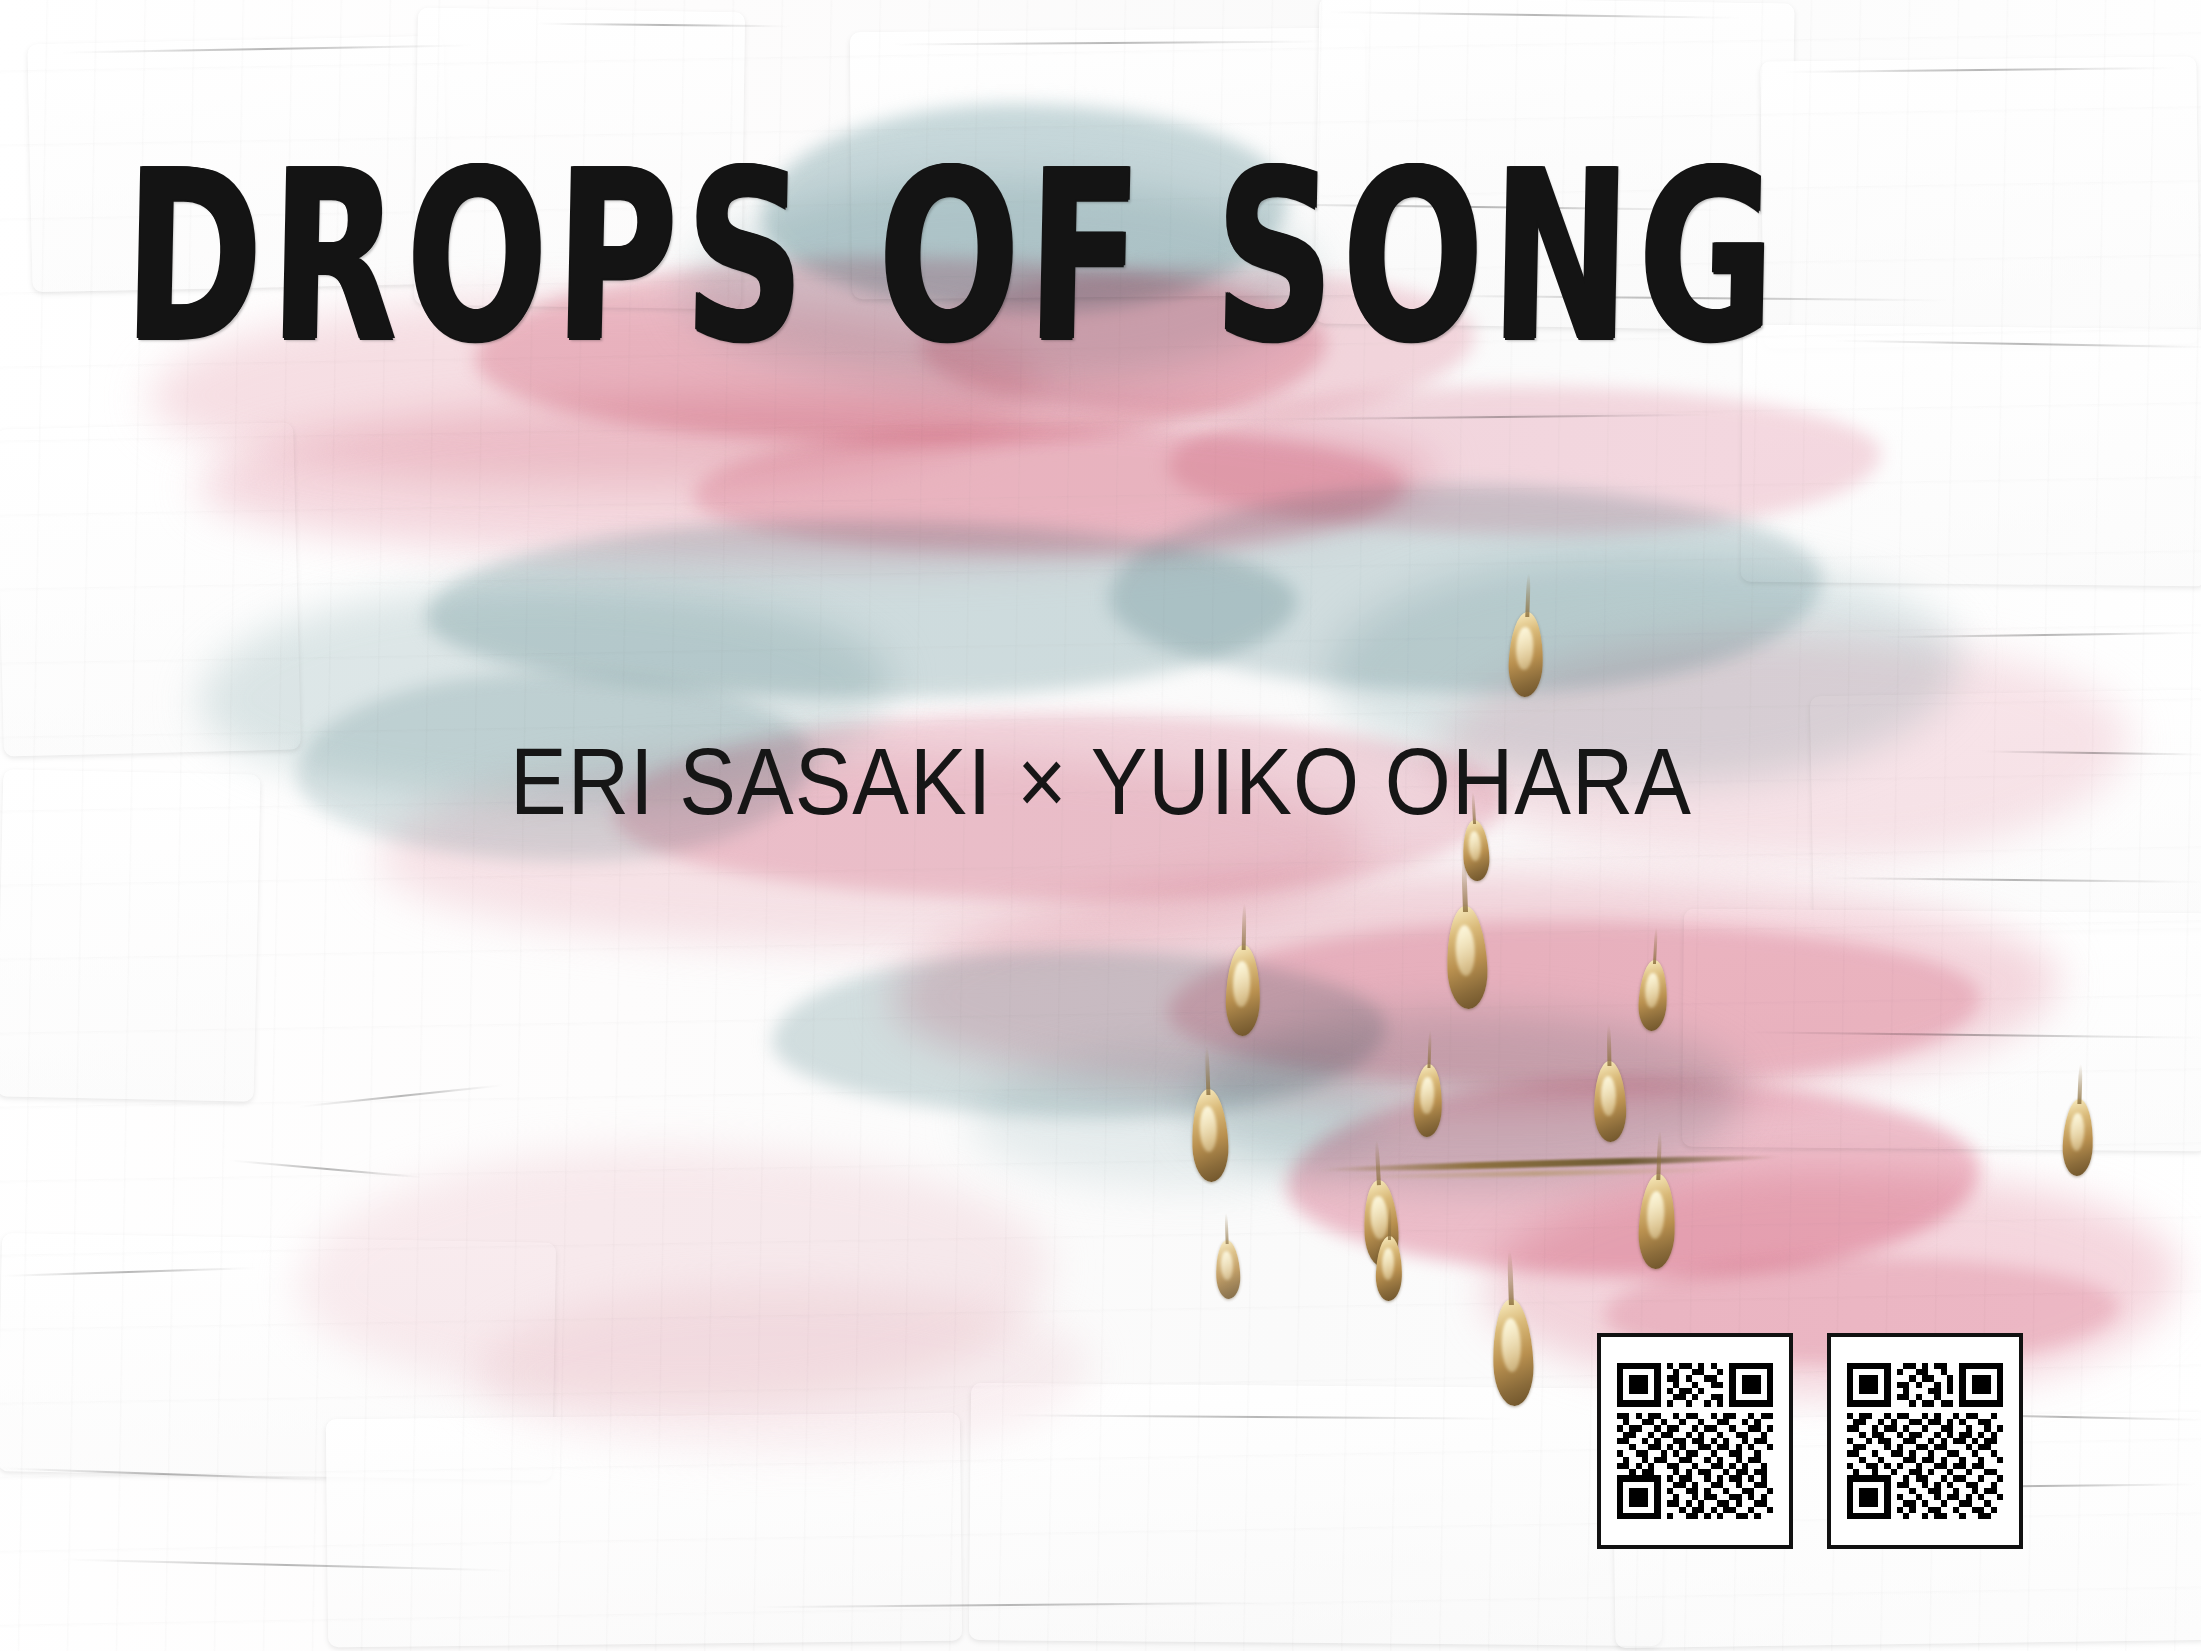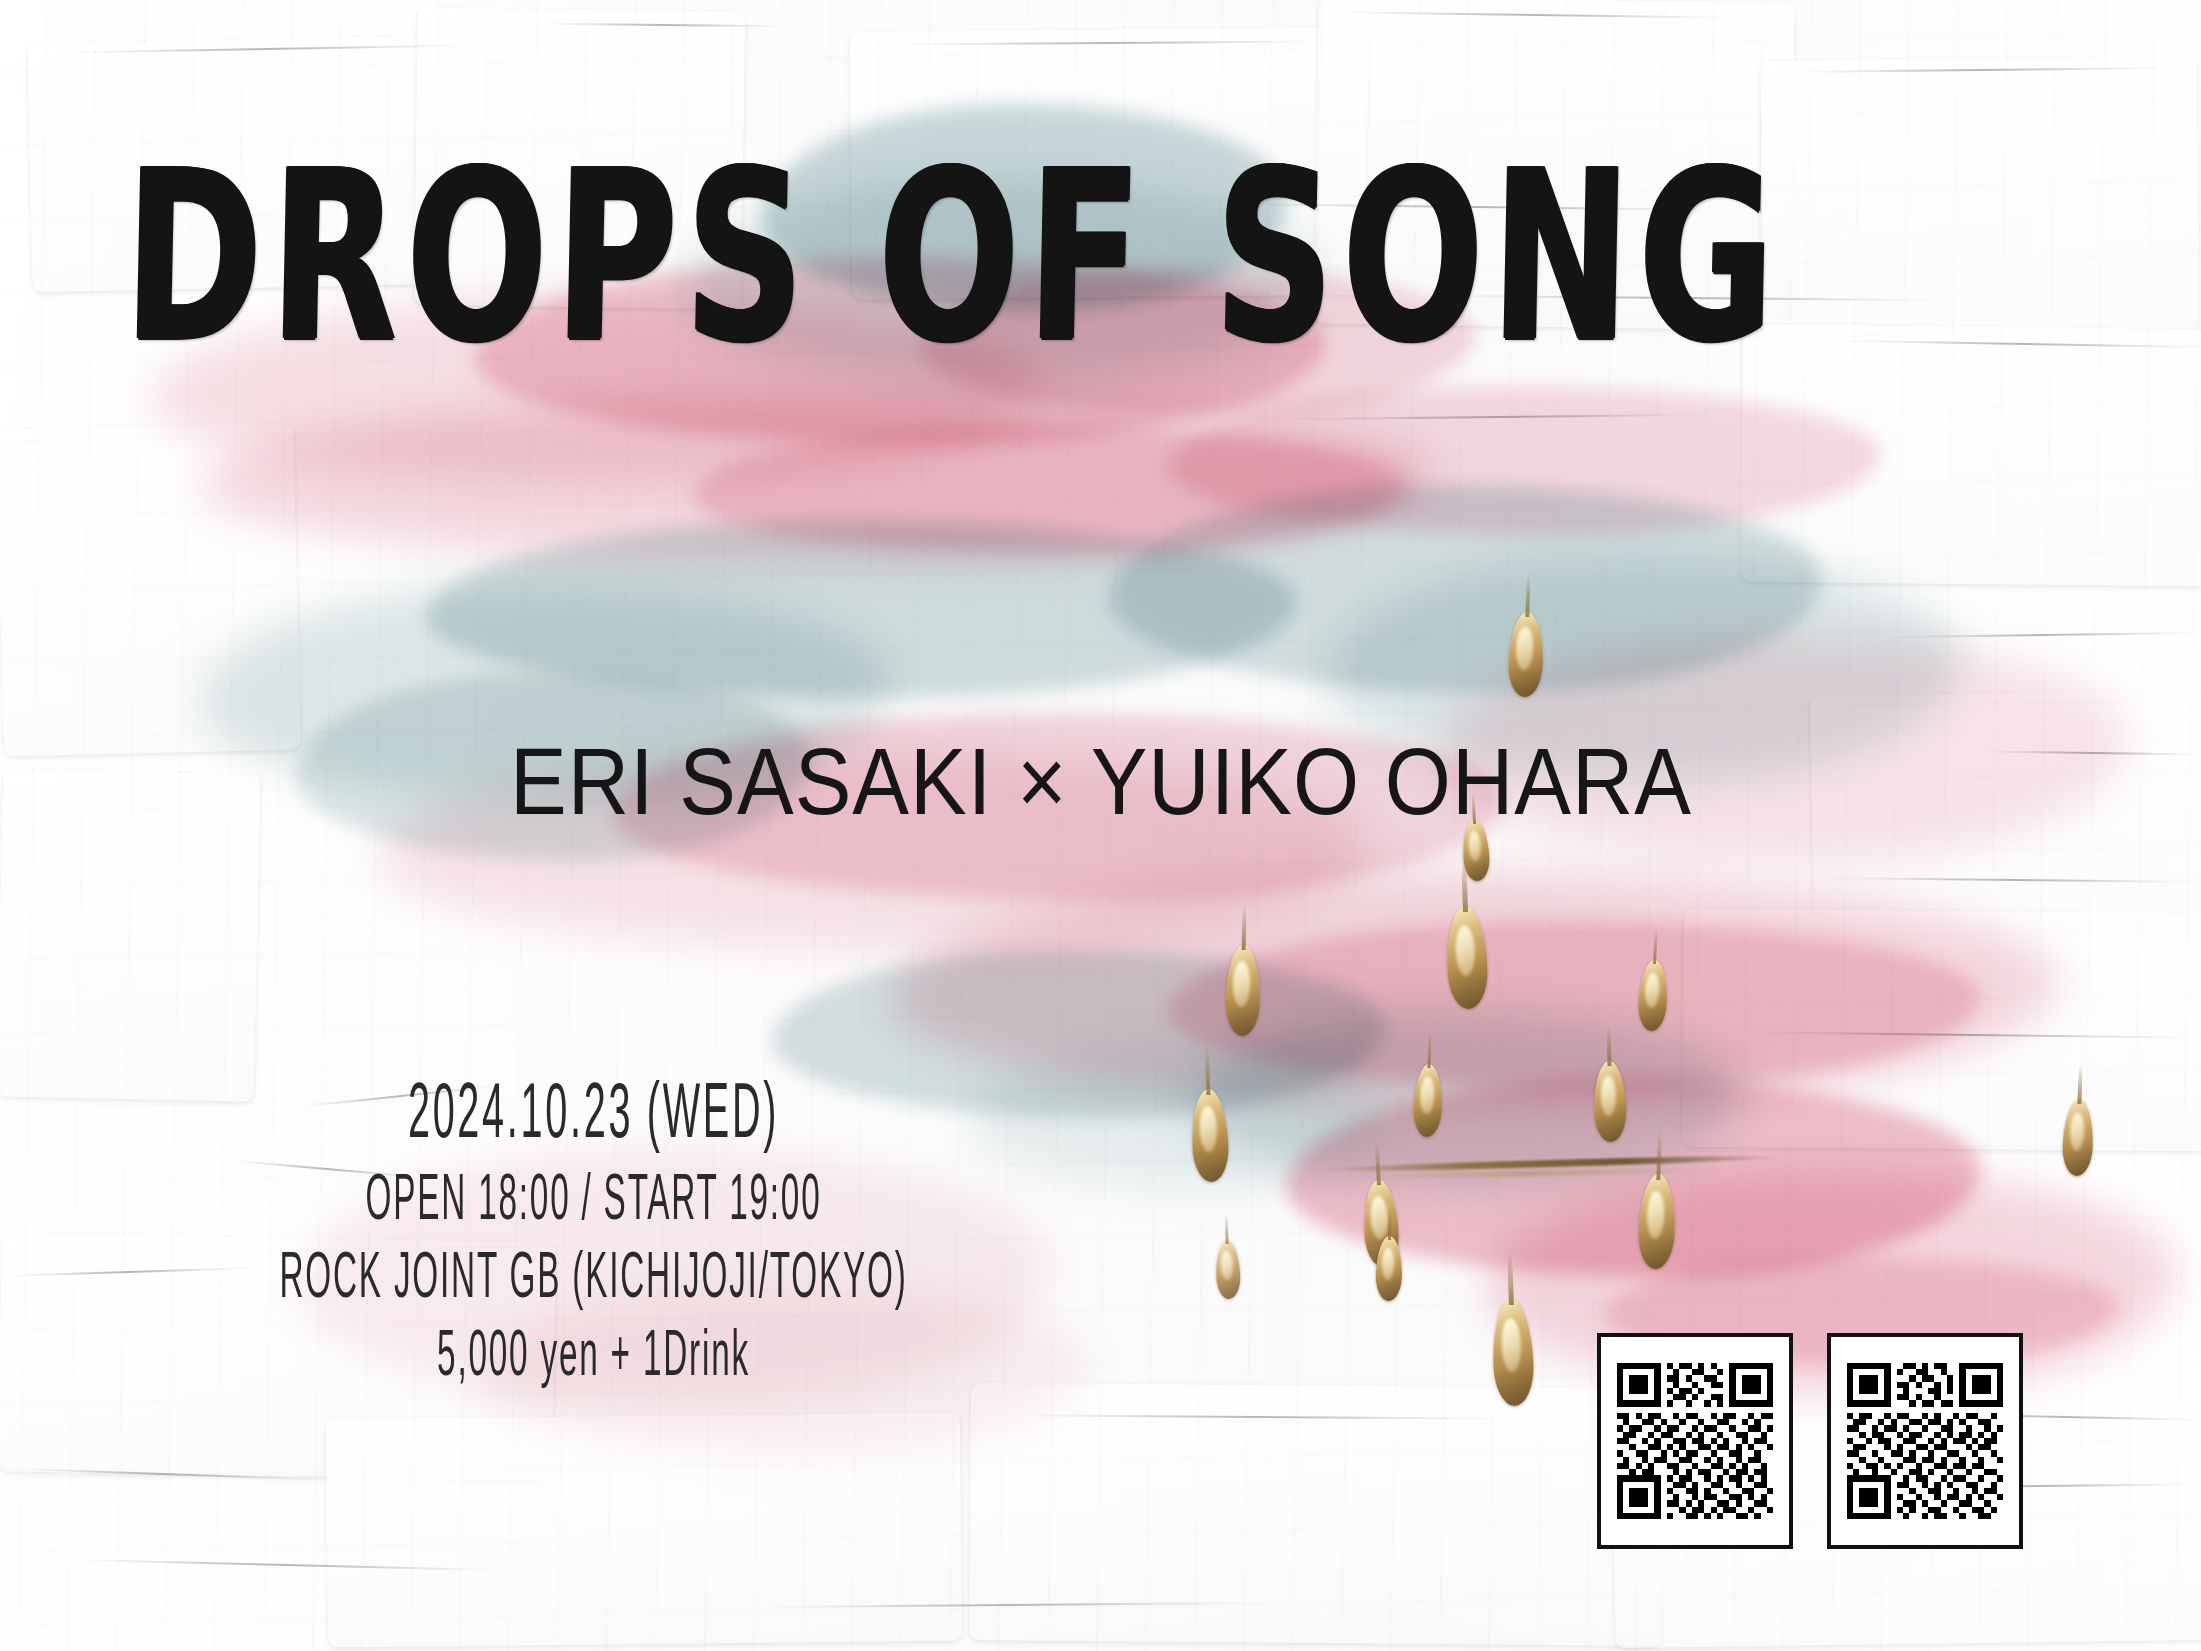--- a/index.html
+++ b/index.html
@@ -210,26 +210,20 @@
       <span class="drop-in"></span>
     </div>
   <div class="drop" style="left:1216px;top:1240px;width:24px;height:59px;transform:rotate(-2deg);opacity:.85;">
       <span class="drop-in"></span>
     </div>
 
   <div id="title">DROPS OF SONG</div>
 
   <div id="artists">ERI SASAKI × YUIKO OHARA</div>
 
-  <div id="details">
-    <div class="line date">2024.10.23 (WED)</div>
-    <div class="line l2">OPEN 18:00 / START 19:00</div>
-    <div class="line l3">ROCK JOINT GB (KICHIJOJI/TOKYO)</div>
-    <div class="line l4">5,000 yen + 1Drink</div>
-  </div>
 
   <div class="qr-box" style="left:1597px;top:1333px;width:196px;height:216px;">
     <svg class="qr" viewBox="0 0 25 25" shape-rendering="crispEdges">
       <rect width="25" height="25" fill="#fff"></rect>
       <g fill="#000">
         <rect x="0" y="0" width="7" height="1"></rect>
           <rect x="0" y="0" width="1" height="7"></rect>
         <rect x="6" y="0" width="1" height="7"></rect>
           <rect x="0" y="6" width="7" height="1"></rect>
         <rect x="2" y="2" width="3" height="3"></rect>

